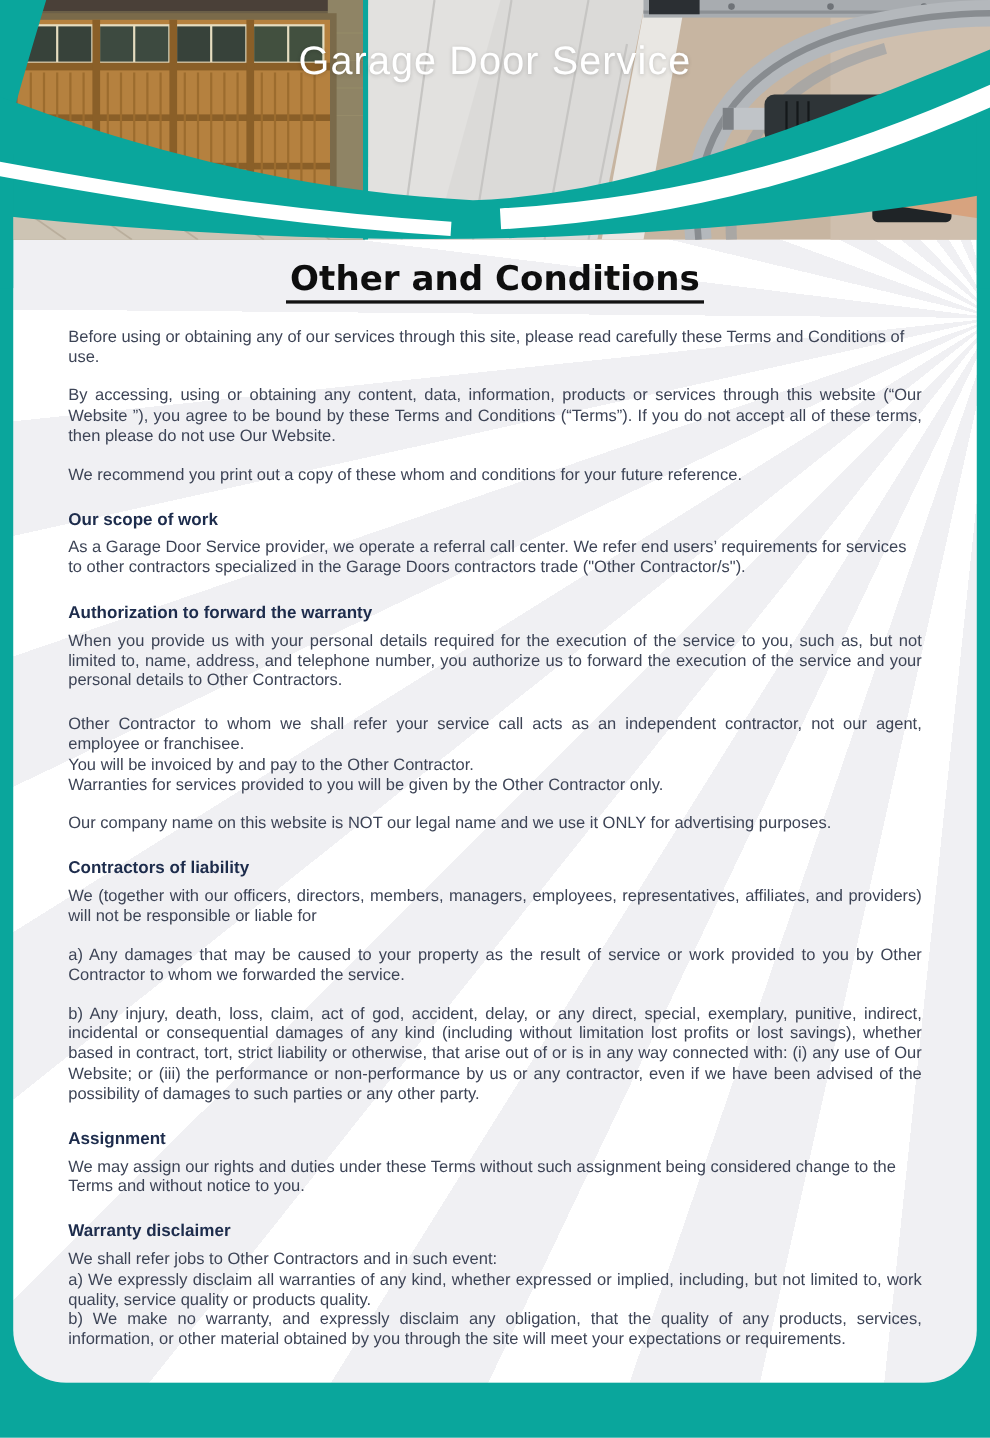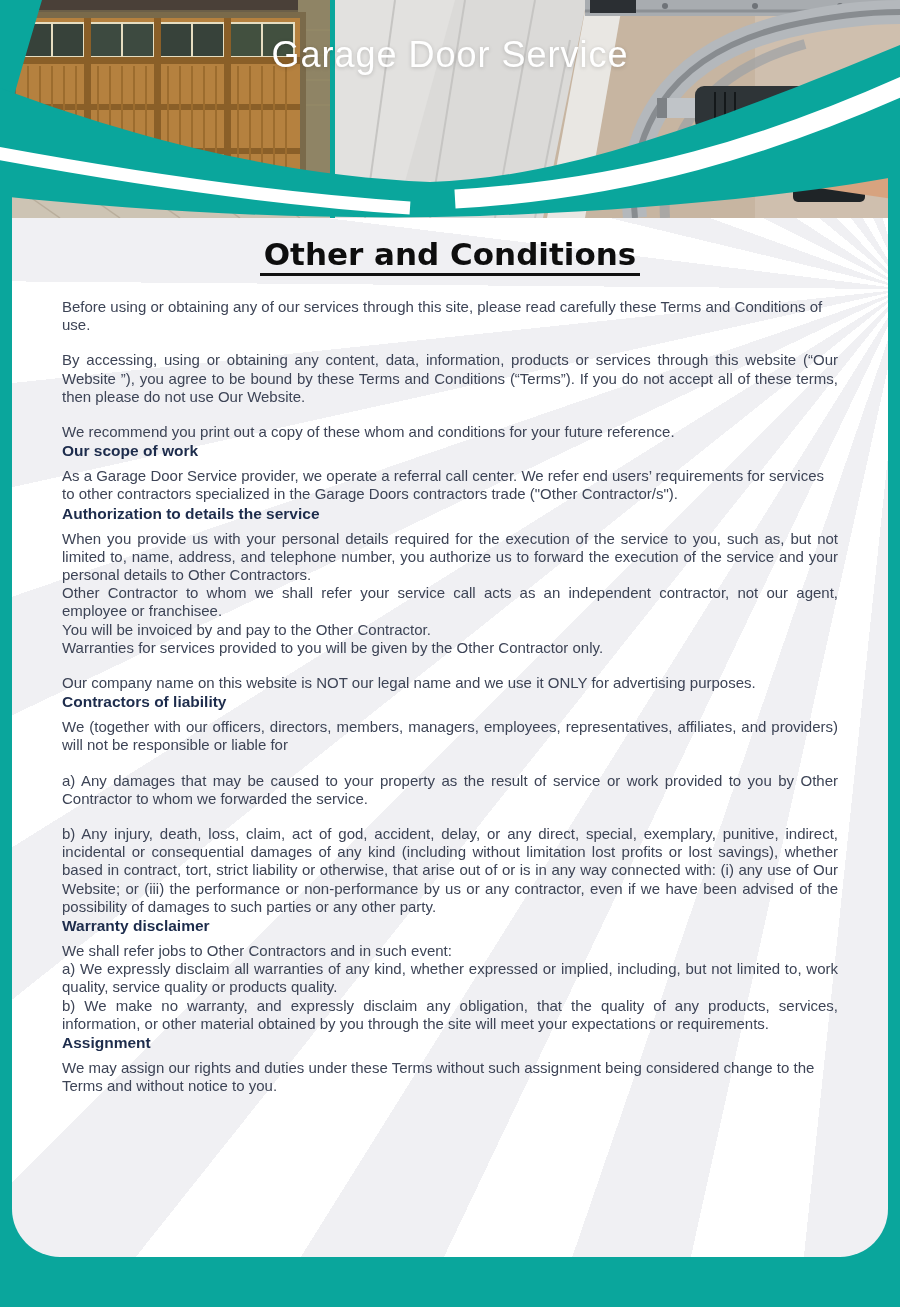--- a/index.html
+++ b/index.html
@@ -51,21 +51,21 @@
   .doc h1 span{
     border-bottom:3px solid #121212;
     padding:0 4px 1px 4px;
   }
   .doc p{
     margin:0;
     font-size:15px;line-height:18.2px;
   }
   .doc p.justify{text-align:justify;}
   .doc p.gap{margin-top:17px;}
-  .doc section{}
+  .doc section{margin-top:22px;}
   .doc h2{
     margin:0 0 7px 0;
     font-size:15.5px;font-weight:700;color:var(--heading);
     line-height:19px;
   }
   #intro p:first-child{margin-top:15px;}
 </style>
 </head>
 <body>
 
@@ -221,41 +221,41 @@
         <p class="">Before using or obtaining any of our services through this site, please read carefully these Terms and Conditions of use.</p>
         <p class="justify gap">By accessing, using or obtaining any content, data, information, products or services through this website (“Our Website ”), you agree to be bound by these Terms and Conditions (“Terms”). If you do not accept all of these terms, then please do not use Our Website.</p>
         <p class=" gap">We recommend you print out a copy of these whom and conditions for your future reference.</p>
       </div>
     <div id="sections">
         <section>
           <h2>Our scope of work</h2>
           <p class="">As a Garage Door Service provider, we operate a referral call center. We refer end users’ requirements for services to other contractors specialized in the Garage Doors contractors trade ("Other Contractor/s").</p>
         </section>
         <section>
-          <h2>Authorization to details the service</h2>
+          <h2>Authorization to forward the warranty</h2>
           <p class="justify">When you provide us with your personal details required for the execution of the service to you, such as, but not limited to, name, address, and telephone number, you authorize us to forward the execution of the service and your personal details to Other Contractors.</p>
         </section>
         <section>
           <p class="justify">Other Contractor to whom we shall refer your service call acts as an independent contractor, not our agent, employee or franchisee.</p>
           <p class="">You will be invoiced by and pay to the Other Contractor.</p>
           <p class="">Warranties for services provided to you will be given by the Other Contractor only.</p>
           <p class=" gap">Our company name on this website is NOT our legal name and we use it ONLY for advertising purposes.</p>
         </section>
         <section>
           <h2>Contractors of liability</h2>
           <p class="justify">We (together with our officers, directors, members, managers, employees, representatives, affiliates, and providers) will not be responsible or liable for</p>
           <p class="justify gap">a) Any damages that may be caused to your property as the result of service or work provided to you by Other Contractor to whom we forwarded the service.</p>
           <p class="justify gap">b) Any injury, death, loss, claim, act of god, accident, delay, or any direct, special, exemplary, punitive, indirect, incidental or consequential damages of any kind (including without limitation lost profits or lost savings), whether based in contract, tort, strict liability or otherwise, that arise out of or is in any way connected with: (i) any use of Our Website; or (iii) the performance or non-performance by us or any contractor, even if we have been advised of the possibility of damages to such parties or any other party.</p>
         </section>
         <section>
+          <h2>Assignment</h2>
+          <p class="">We may assign our rights and duties under these Terms without such assignment being considered change to the Terms and without notice to you.</p>
+        </section>
+        <section>
           <h2>Warranty disclaimer</h2>
           <p class="">We shall refer jobs to Other Contractors and in such event:</p>
           <p class="justify">a) We expressly disclaim all warranties of any kind, whether expressed or implied, including, but not limited to, work quality, service quality or products quality.</p>
           <p class="justify">b) We make no warranty, and expressly disclaim any obligation, that the quality of any products, services, information, or other material obtained by you through the site will meet your expectations or requirements.</p>
         </section>
-        <section>
-          <h2>Assignment</h2>
-          <p class="">We may assign our rights and duties under these Terms without such assignment being considered change to the Terms and without notice to you.</p>
-        </section>
       </div>
   </div>
 
 </div>
 
 </body></html>

